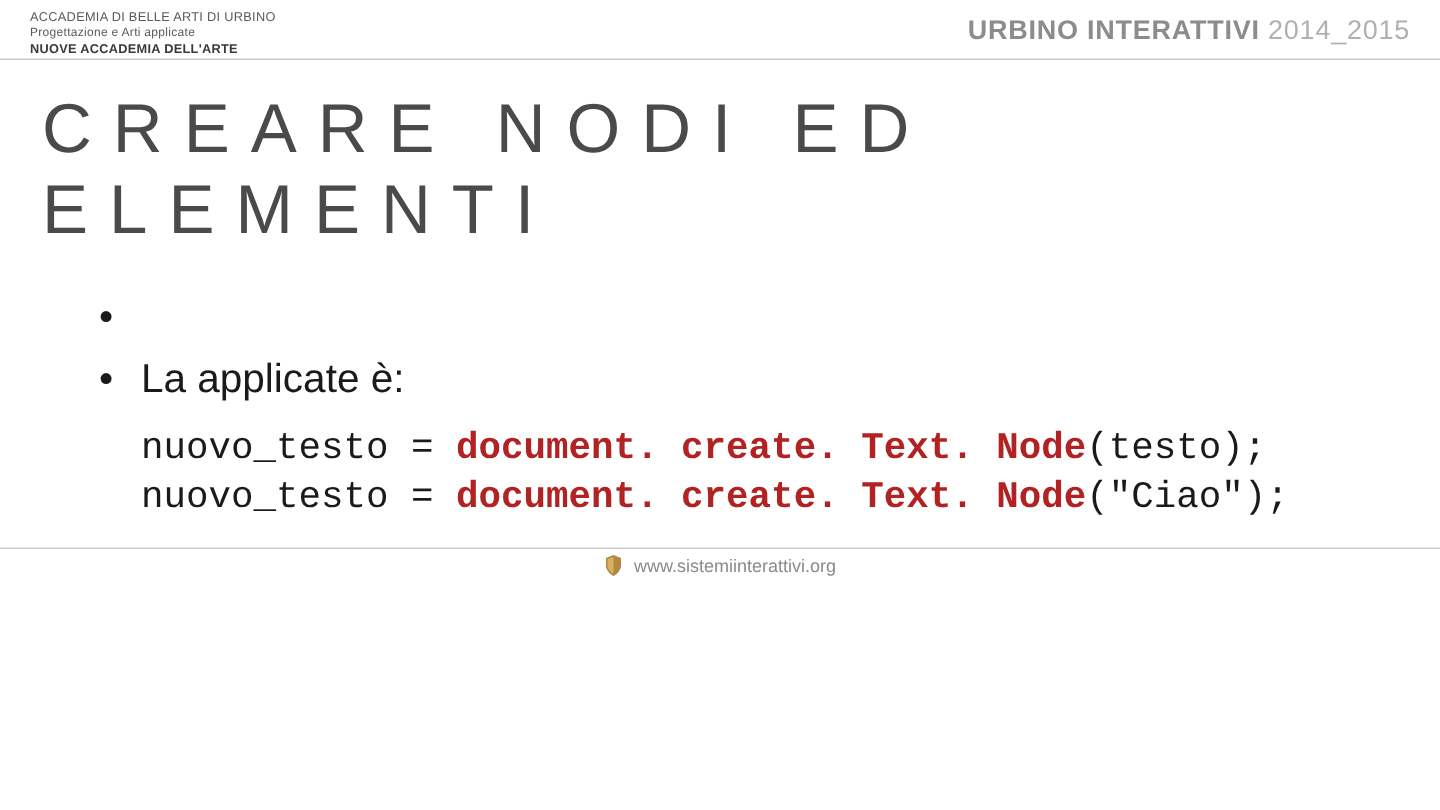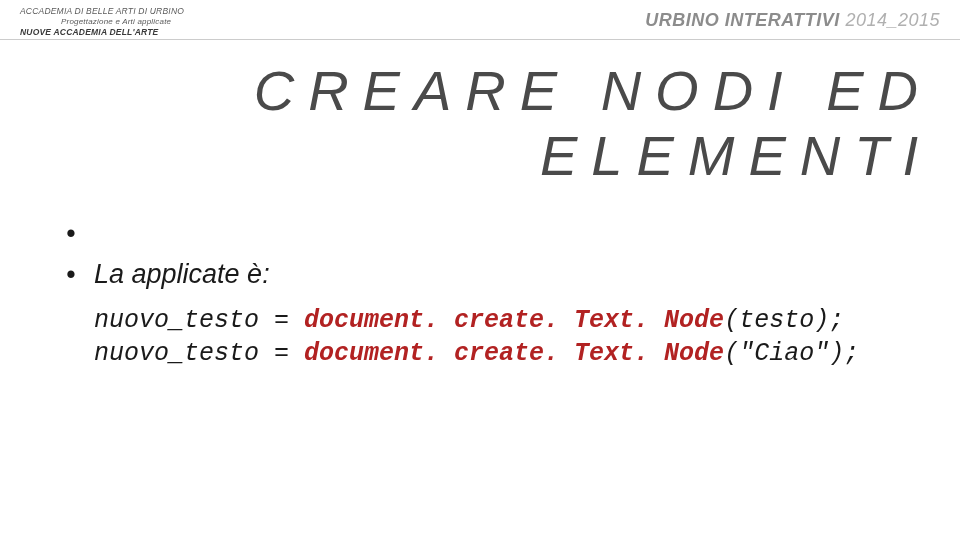--- a/index.html
+++ b/index.html
@@ -1,29 +1,29 @@
 <!DOCTYPE html>
 <html><head>
 <meta charset="utf-8">
 <style>
   * { margin: 0; padding: 0; box-sizing: border-box; }
   html, body { width: 960px; height: 540px; font-family: Arial, Helvetica, sans-serif; background: #fff; color: #222; }
-  .slide { position: relative; width: 960px; height: 392px; overflow: hidden; font-style: italic; }
+  .slide { position: relative; width: 960px; height: 392px; overflow: hidden; }
 
   
   .header { display: flex; justify-content: space-between; align-items: flex-start; padding: 6px 20px 2px 20px; border-bottom: 1px solid #ccc; }
   .inst { font-size: 8.5px; line-height: 1.25; color: #5a5a5a; letter-spacing: 0.2px; font-family: Arial, sans-serif; }
   .inst .line1 { font-weight: 400; }
-  .inst .line2 { font-weight: 400; font-size: 8px; margin-left: 41px; }
+  .inst .line2 { font-weight: 400; font-size: 8px; }
   .inst .line3 { font-weight: 700; color: #3a3a3a; }
   .course { font-size: 18px; color: #8c8c8c; letter-spacing: 0.5px; font-weight: 600; white-space: nowrap; padding-top: 4px; }
   .course .year { color: #b0b0b0; font-weight: 500; }
 
   
-  .title { font-size: 56px; letter-spacing: 14px; color: #4a4a4a; font-weight: 400; padding: 18px 28px 10px 28px; font-family: Arial, sans-serif; text-align: right; }
+  .title { font-size: 46px; letter-spacing: 14px; color: #4a4a4a; font-weight: 400; padding: 18px 28px 10px 28px; font-family: Arial, sans-serif; }
 
   
   .body { padding: 18px 40px 0 60px; font-size: 27px; line-height: 1.28; color: #1a1a1a; }
   ul { list-style: none; }
   li { position: relative; padding-left: 34px; margin-bottom: 6px; }
   li::before { content: "•"; position: absolute; left: 6px; top: 0; color: #1a1a1a; font-size: 27px; }
   .method { font-weight: 700; }
 
   
   .code { font-family: "Courier New", monospace; font-size: 25px; line-height: 1.3; padding: 8px 0 0 94px; color: #1a1a1a; white-space: pre; }
@@ -59,14 +59,23 @@
       </li>
       <li>
         <span>La applicate è:</span>
       </li>
     </ul>
   </div>
 
   <div class="code"><span>nuovo_testo = </span><span class="kw">document. create. Text. Node</span><span>(testo);</span>
 <span>nuovo_testo = </span><span class="kw">document. create. Text. Node</span><span>("Ciao");</span></div>
 
+  <div class="footer">
+    <span class="footer-icon">
+      <svg viewBox="0 0 12 14" width="12" height="14">
+        <path d="M6 0 L11 2 L11 7 C11 10 8.5 12.8 6 14 C3.5 12.8 1 10 1 7 L1 2 Z" fill="#b08840"></path>
+        <path d="M6 1.3 L6 12.5 C3.8 11.4 2 9.2 2 7 L2 2.8 Z" fill="#d8b060"></path>
+      </svg>
+    </span>
+    <span>www.sistemiinterattivi.org</span>
+  </div>
 
 </div>
 
 </body></html>

